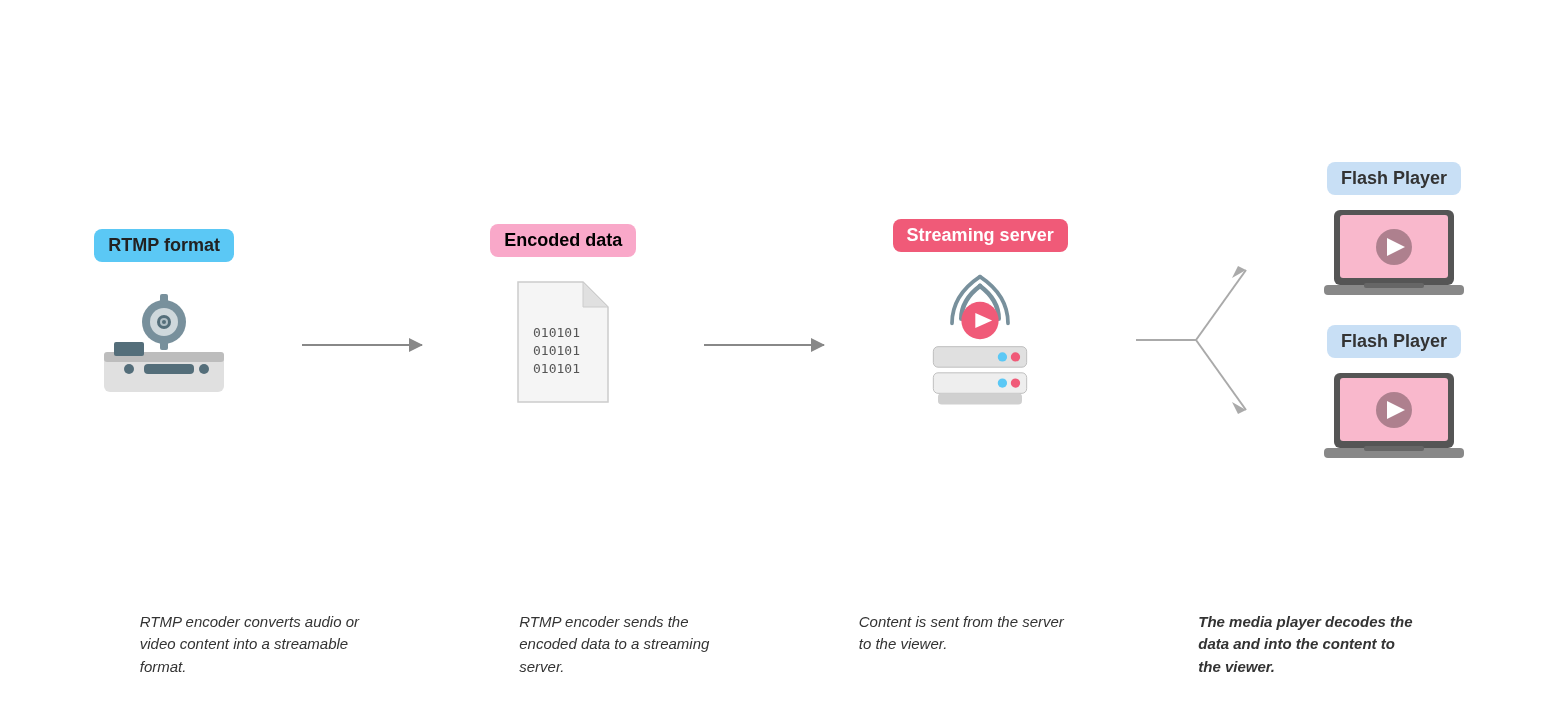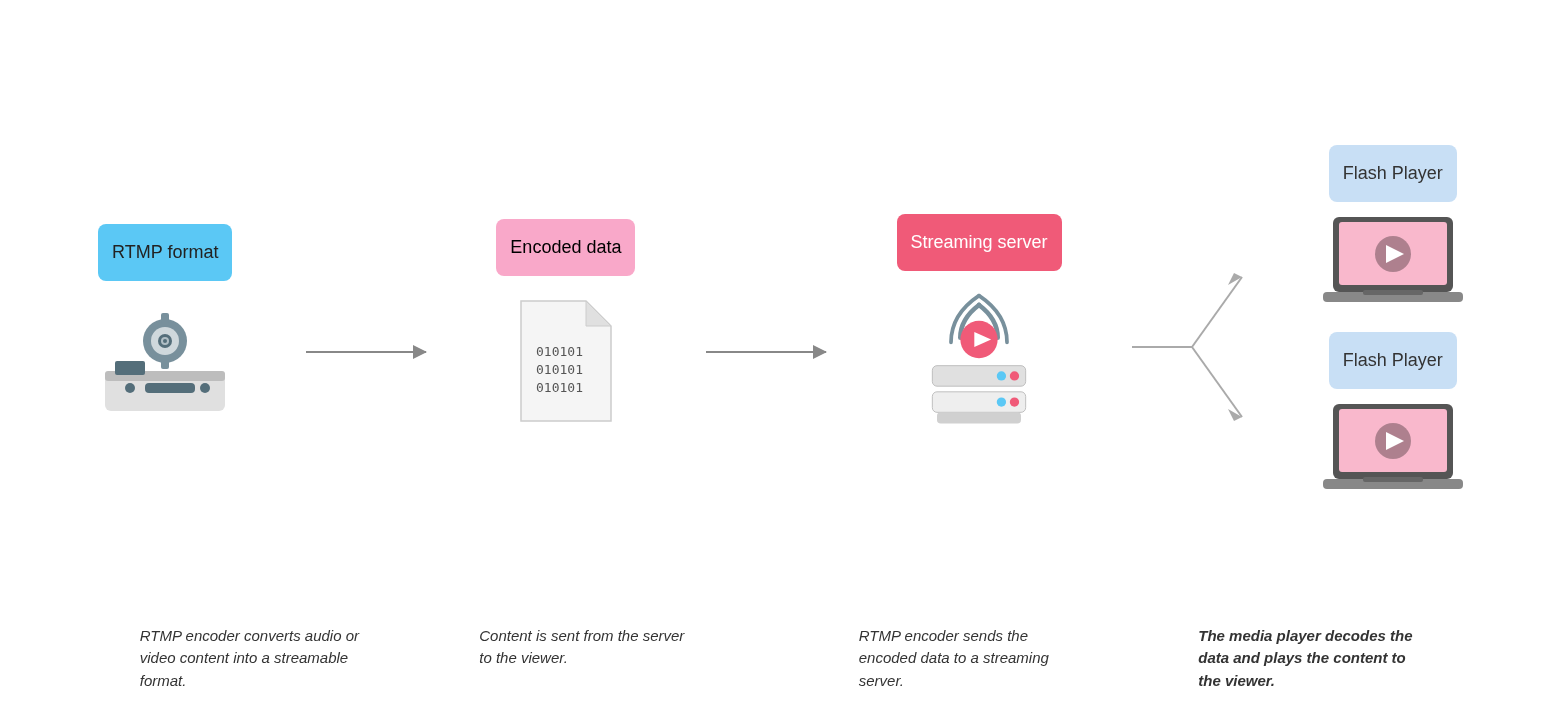--- a/index.html
+++ b/index.html
@@ -27,39 +27,39 @@
       justify-content: space-around;
       padding: 30px 60px 0 60px;
       flex: 1;
       position: relative;
     }
 
     
     .diagram-bottom {
       display: flex;
       justify-content: space-around;
-      padding: 10px 60px 16px 60px;
+      padding: 10px 60px 30px 60px;
       align-items: flex-start;
     }
 
     .caption-block {
       width: 220px;
       font-style: italic;
       font-size: 15px;
       color: #333;
       line-height: 1.5;
     }
 
     
     .badge {
       display: inline-block;
-      padding: 18px 14px;
+      padding: 6px 14px;
       border-radius: 8px;
       font-size: 18px;
-      font-weight: 400;
+      font-weight: 700;
       color: #333;
       margin-bottom: 10px;
     }
     .badge-blue { background: #5bc8f5; color: #222; }
     .badge-pink { background: #f9a8c9; color: #000000; }
     .badge-red  { background: #f05a78; color: #fff; }
     .badge-gray { background: #c8dff5; color: #333; }
 
     
     .col {
@@ -262,17 +262,17 @@
           <rect x="0" y="80" width="140" height="10" rx="4" fill="#888"></rect>
           <rect x="40" y="78" width="60" height="5" rx="2" fill="#666"></rect>
         </svg>
       </div>
     </div>
 
   </div>
 
   <div class="diagram-bottom">
     <div class="caption-block caption-col1">RTMP encoder converts audio or video content into a streamable format.</div>
+    <div class="caption-block caption-col2">RTMP encoder sends the encoded data to a streaming server.</div>
     <div class="caption-block caption-col3">Content is sent from the server to the viewer.</div>
-    <div class="caption-block caption-col2">RTMP encoder sends the encoded data to a streaming server.</div>
-    <div class="caption-block caption-col4" style="font-weight:bold;">The media player decodes the data and plays the content to the viewer.</div>
+    <div class="caption-block caption-col4" style="font-weight:bold;">The media player decodes the data and into the content to the viewer.</div>
   </div>
 </div>
 
 </body></html>

